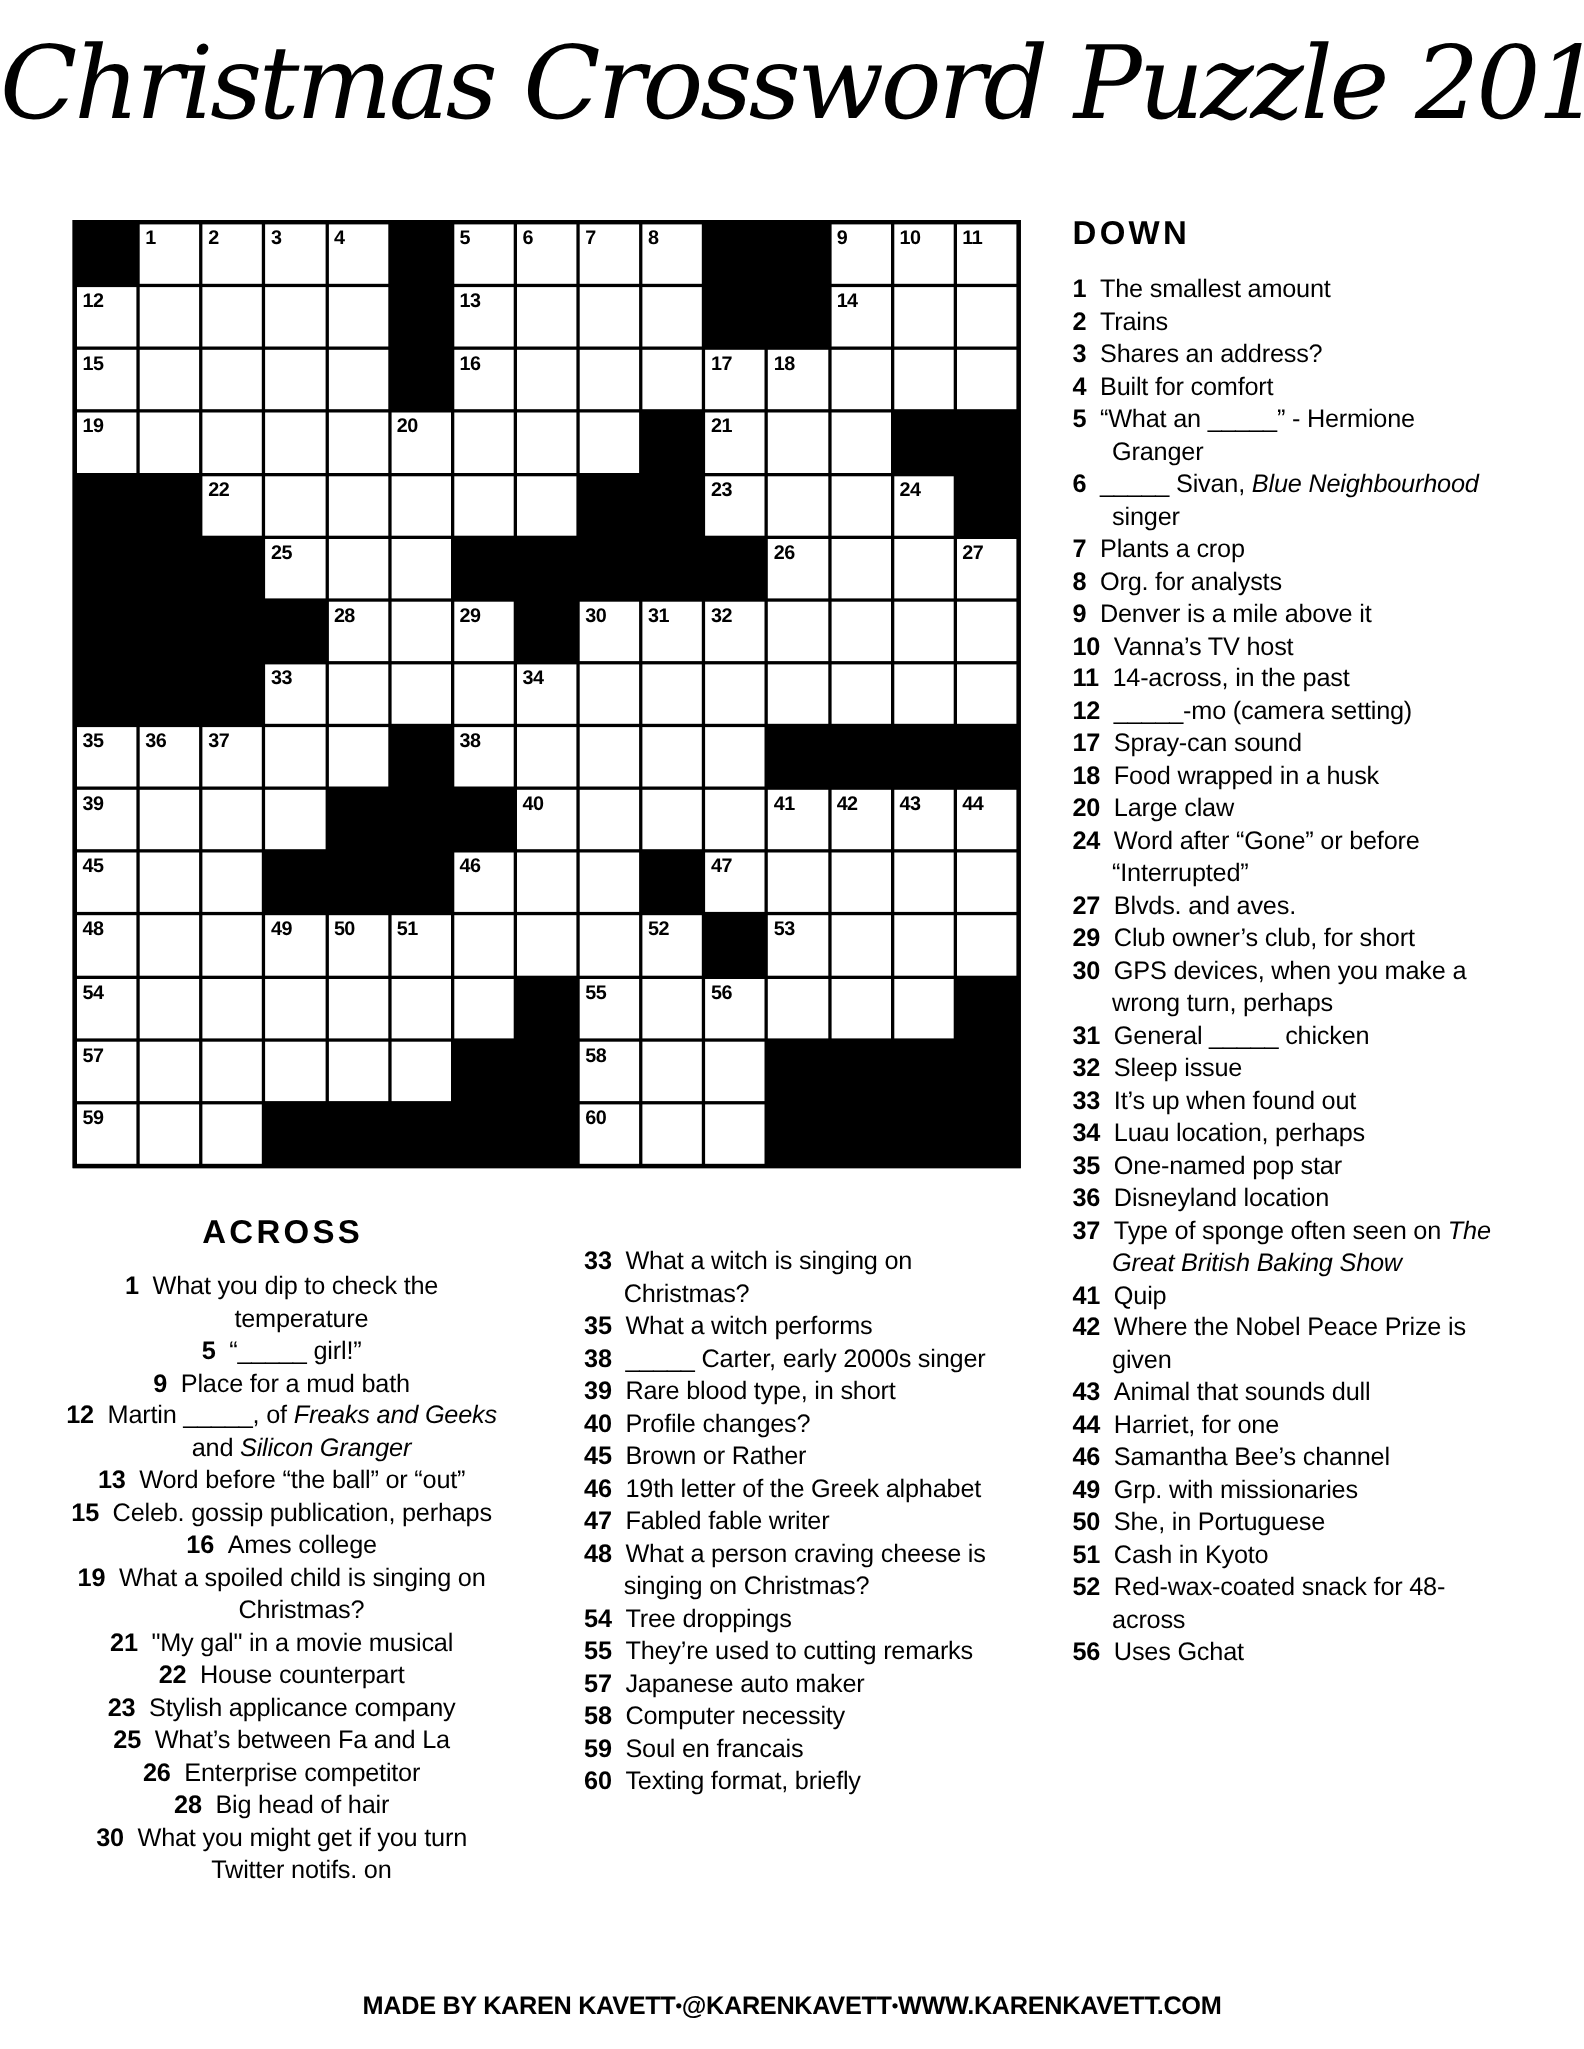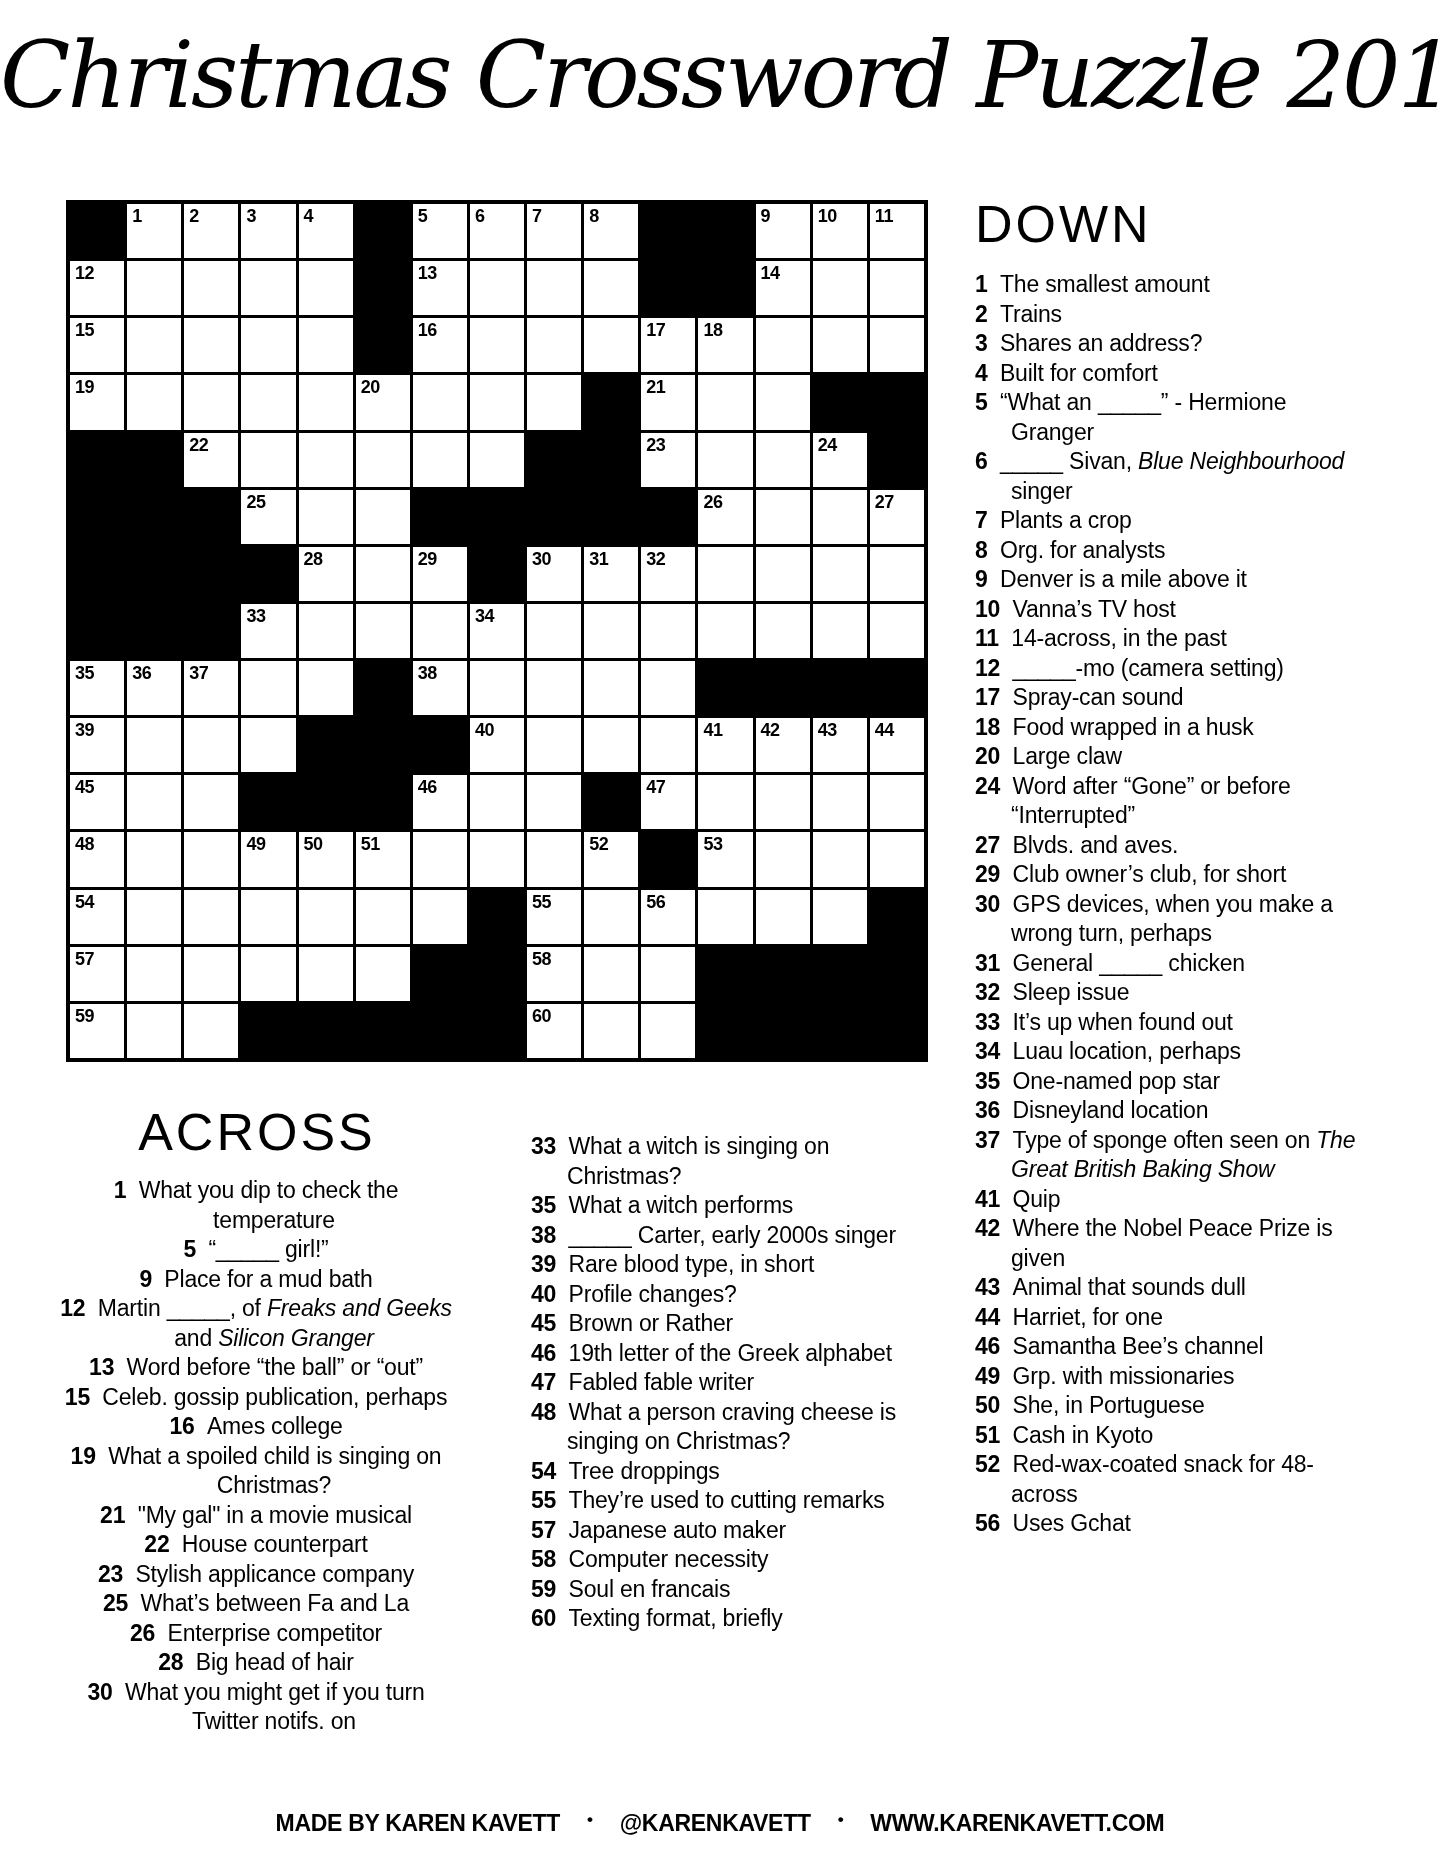--- a/index.html
+++ b/index.html
@@ -27,21 +27,21 @@
   }
   .cell { position:relative; }
   .cell.white { background:#fff; }
   .cell.black { background:#000; }
   .cnum {
     position:absolute; top:2px; left:5px;
     font-size:18px; font-weight:700; letter-spacing:-0.5px;
   }
   
   .section-header {
-    font-size:52px; font-weight:400; letter-spacing:3px;
+    font-size:30px; font-weight:700; letter-spacing:3px;
     line-height:1;
   }
   .clue-list { margin-top:20px; }
   .clue {
     font-size:23px; line-height:29.5px; letter-spacing:-0.2px;
     padding-left:36px; text-indent:-36px;
   }
   .clue b { font-weight:700; }
   .down-section {
     position:absolute; left:975px; top:198px; width:392px;
@@ -49,21 +49,21 @@
   .across-section {
     position:absolute; left:57px; top:1106px; width:400px;text-align:center;
   }
   .across-section .clue-list { margin-top:18px; width:398px; }
   .across-col2 {
     position:absolute; left:531px; top:1112px; width:384px;
   }
   
   .footer {
     position:absolute; top:1810px; left:0; width:1440px;
-    display:flex; justify-content:center; gap:27px;
+    display:flex; justify-content:center; align-items:center; 
     font-size:23px; font-weight:700; letter-spacing:-0.3px;
   }
   .footer .bullet { font-size:17px; }
 </style>
 </head>
 <body>
 
 <h1 class="title">Christmas Crossword Puzzle 2019</h1>
 
 <div class="grid" id="grid">

